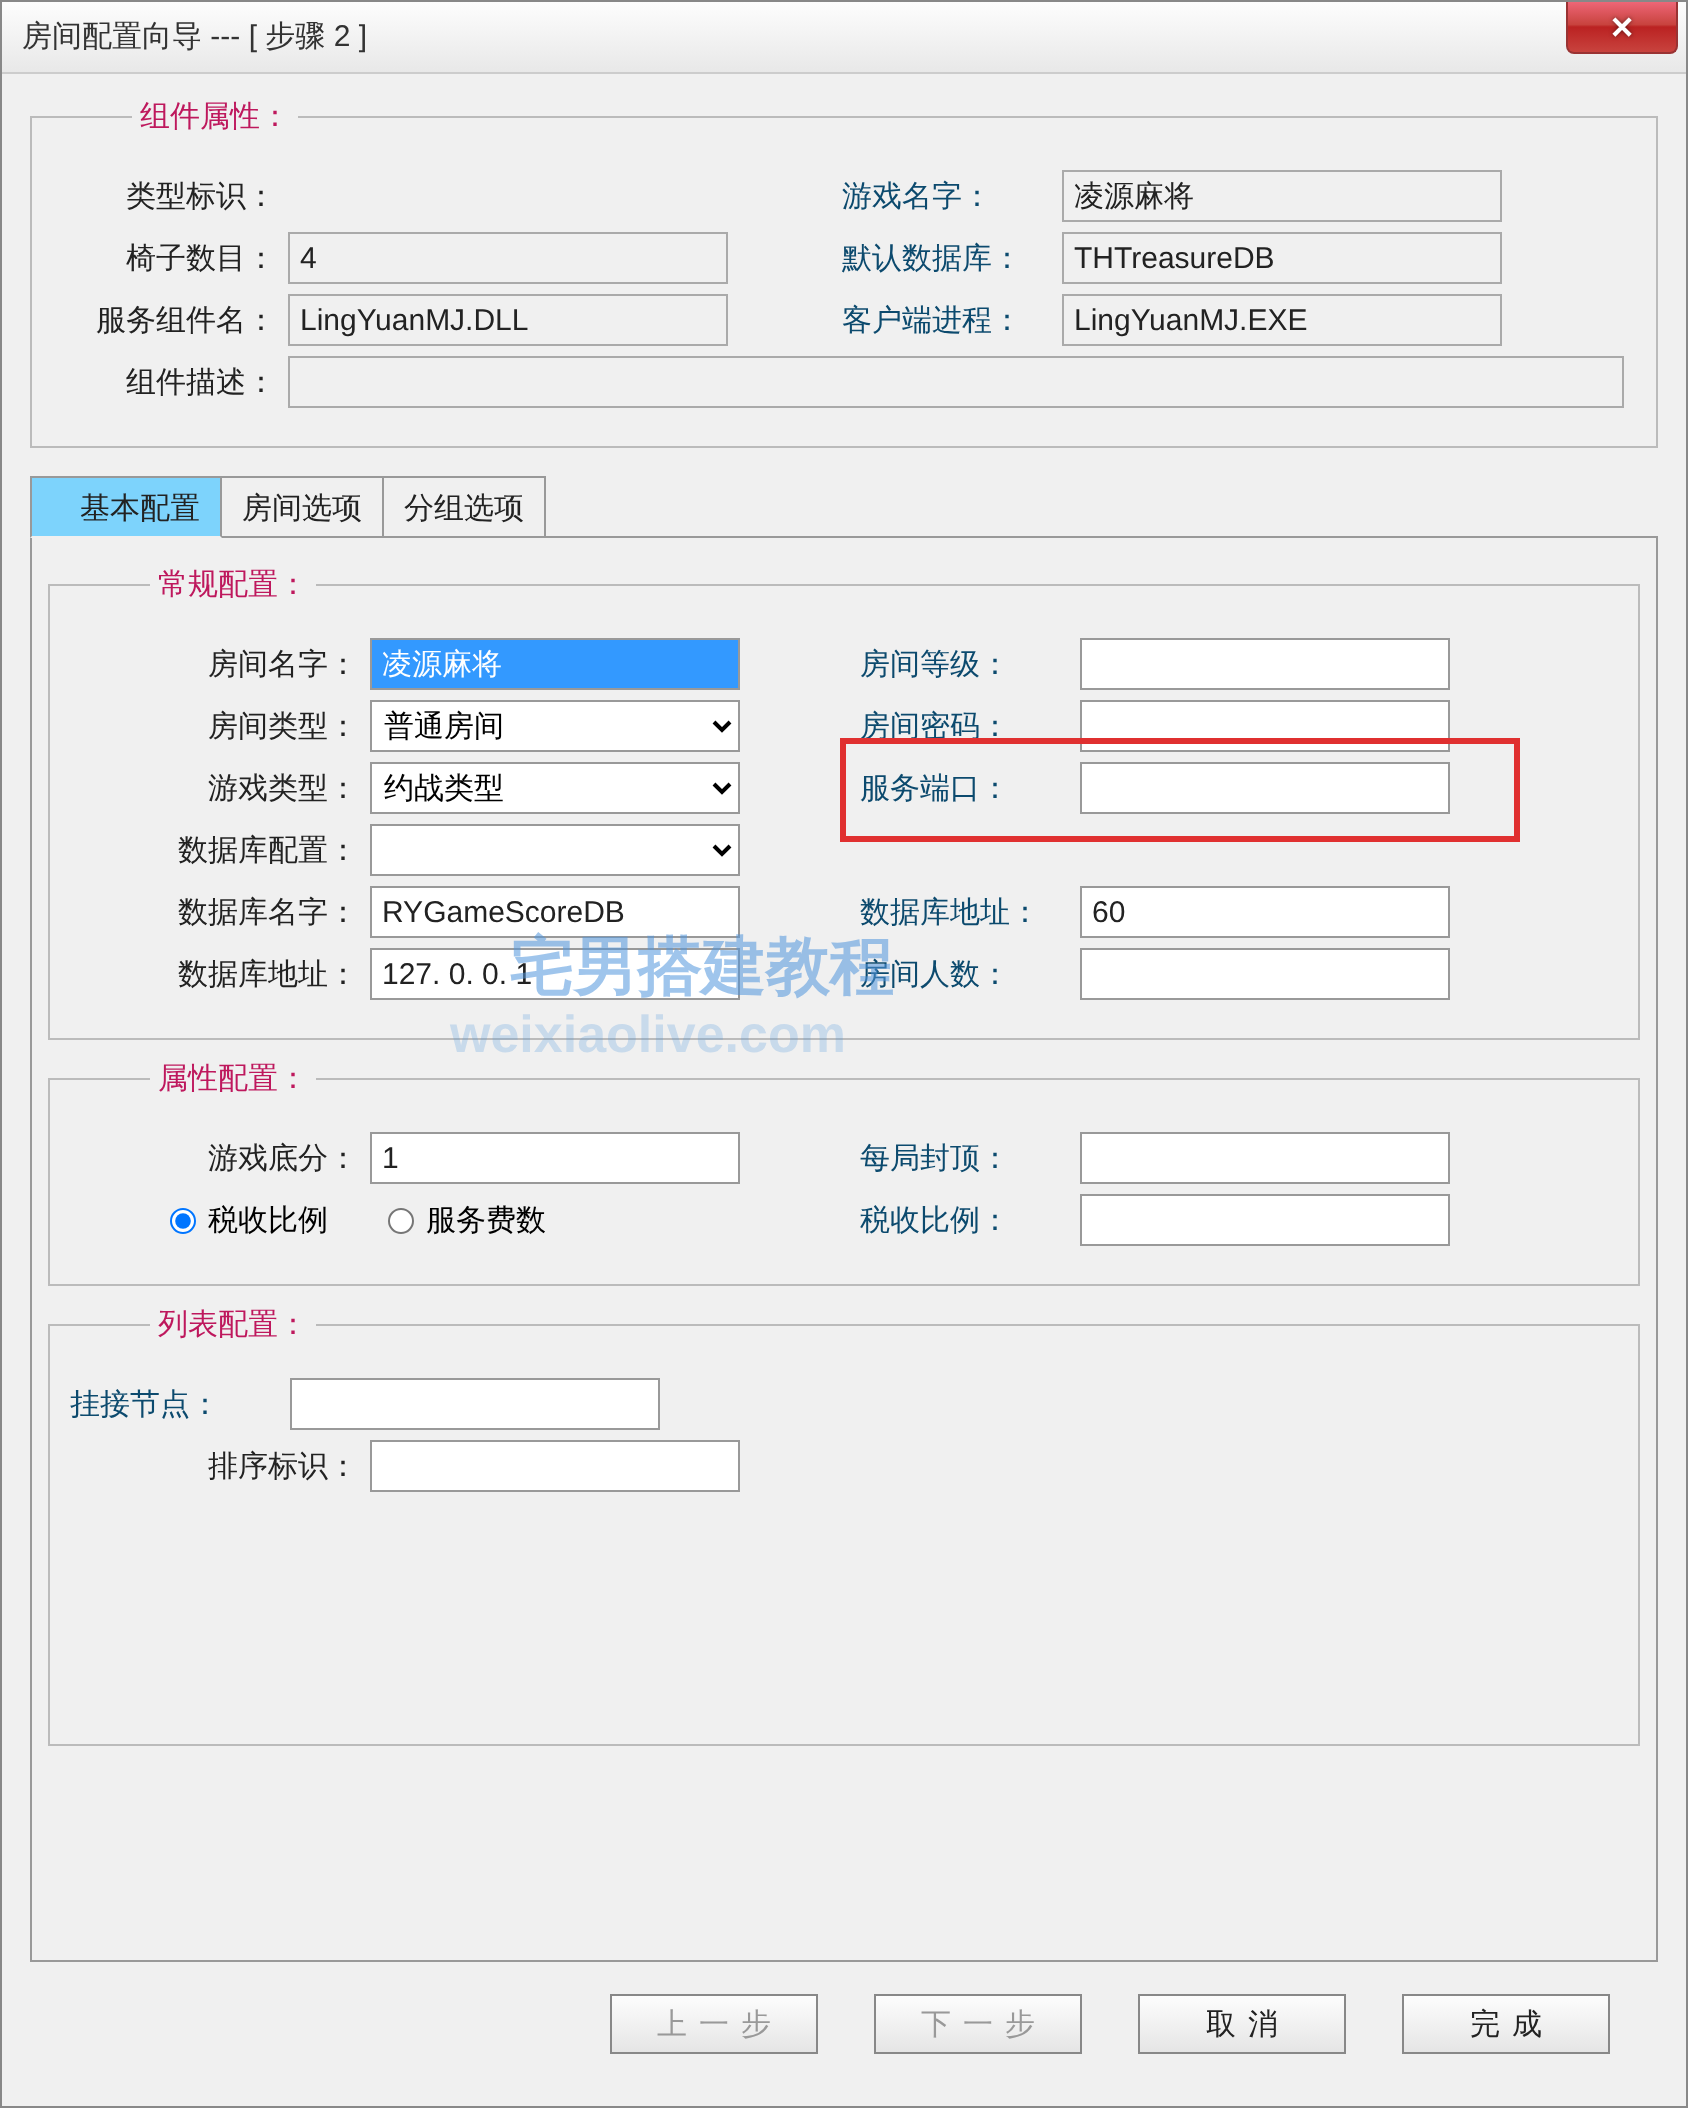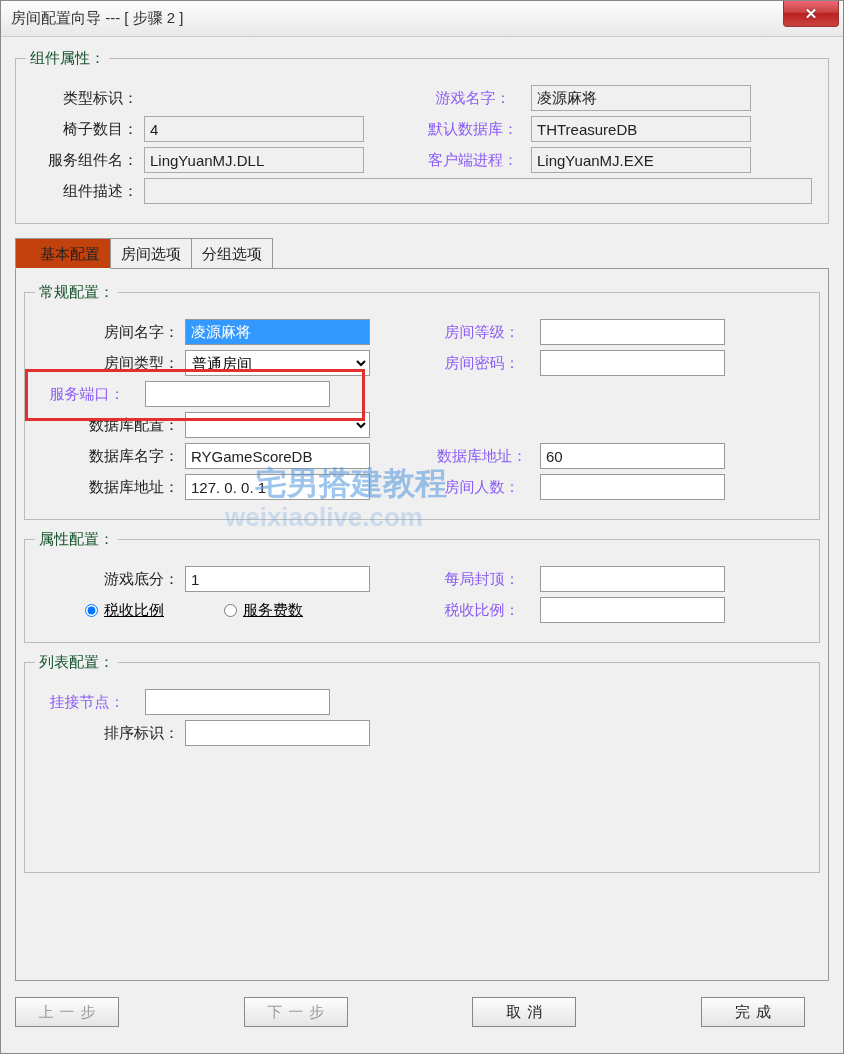--- a/index.html
+++ b/index.html
@@ -51,37 +51,37 @@
   flex: 1;
   padding: 12px 14px 8px 14px;
   display: flex;
   flex-direction: column;
 }
 fieldset {
   border: 1px solid #bbb;
   margin-bottom: 10px;
   padding: 12px 10px 14px 10px;
 }
-legend { padding: 0 4px; color: #14532d; }
+legend { padding: 0 4px; color: #be185d; margin-left: 40px; }
 .row {
   display: flex;
   align-items: center;
   margin: 5px 0;
 }
 .label {
   width: 118px;
   text-align: right;
   padding-right: 6px;
   color: #222;
 }
 .label-r {
   width: 110px;
-  text-align: center;
+  text-align: left;
   padding-right: 6px;
-  color: #8b5cf6;
+  color: #0c4a6e;
 }
 .input, .input-ro {
   height: 26px;
   border: 1px solid #999;
   background: #fff;
   padding: 0 5px;
   font-family: inherit;
   font-size: 15px;
   color: #222;
 }
@@ -115,21 +115,21 @@
 .tab {
   padding: 6px 10px 4px 10px;
   border: 1px solid #999;
   border-bottom: none;
   background: #f0f0f0;
   margin-right: -1px;
   position: relative;
   color: #222;
 }
 .tab.active {
-  background: #c2410c;
+  background: #7dd3fc;
   border-bottom: 1px solid #f0f0f0;
   margin-bottom: -1px;
   z-index: 2;
   padding-left: 24px;
 }
 .tab-body {
   border: 1px solid #999;
   border-top: none;
   padding: 14px 8px 10px 8px;
   flex: 1;
@@ -137,21 +137,21 @@
 
 .highlight-box {
   border: 3px solid #e03030;
   position: absolute;
   pointer-events: none;
 }
 .radio-item { display: flex; align-items: center; gap: 6px; }
 
 .button-bar {
   display: flex;
-  justify-content: space-between;
+  justify-content: flex-end;
   gap: 28px;
   padding: 16px 24px 18px 0;
 }
 .btn {
   width: 104px;
   height: 30px;
   border: 1px solid #888;
   background: linear-gradient(to bottom, #fdfdfd, #e5e5e5);
   font-family: inherit;
   font-size: 15px;
@@ -252,20 +252,26 @@
               <option>普通房间</option>
             </select>
           </div>
           <div class="col-right">
             <span class="label-r">房间密码：</span>
             <input class="input w180" value="" style="">
           </div>
         </div>
 
         <div class="row" style="position:relative;">
+          <div class="col-left">
+            <span class="label" style="width:150px;">游戏类型：</span>
+            <select class="select w180">
+              <option>约战类型</option>
+            </select>
+          </div>
           <div class="col-right" style="position:relative;">
             <span class="label-r">服务端口：</span>
             <input class="input w180" value="" style="">
             <div class="highlight-box" style="left:-10px; top:-12px; width:340px; height:52px;"></div>
           </div>
         </div>
 
         <div class="row">
           <div class="col-left">
             <span class="label" style="width:150px;">数据库配置：</span>
@@ -309,21 +315,21 @@
             <span class="label" style="width:150px;">游戏底分：</span>
             <input class="input w180" value="1" style="">
           </div>
           <div class="col-right">
             <span class="label-r">每局封顶：</span>
             <input class="input w180" value="" style="">
           </div>
         </div>
 
         <div class="row">
-          <div class="col-left" style="padding-left:50px; gap:60px;text-decoration:underline;">
+          <div class="col-left" style="padding-left:50px; gap:30px;">
             <label class="radio-item">
               <input type="radio" name="taxmode" checked="" style="">
               <span>税收比例</span>
             </label>
             <label class="radio-item">
               <input type="radio" name="taxmode" style="">
               <span>服务费数</span>
             </label>
           </div>
           <div class="col-right">

